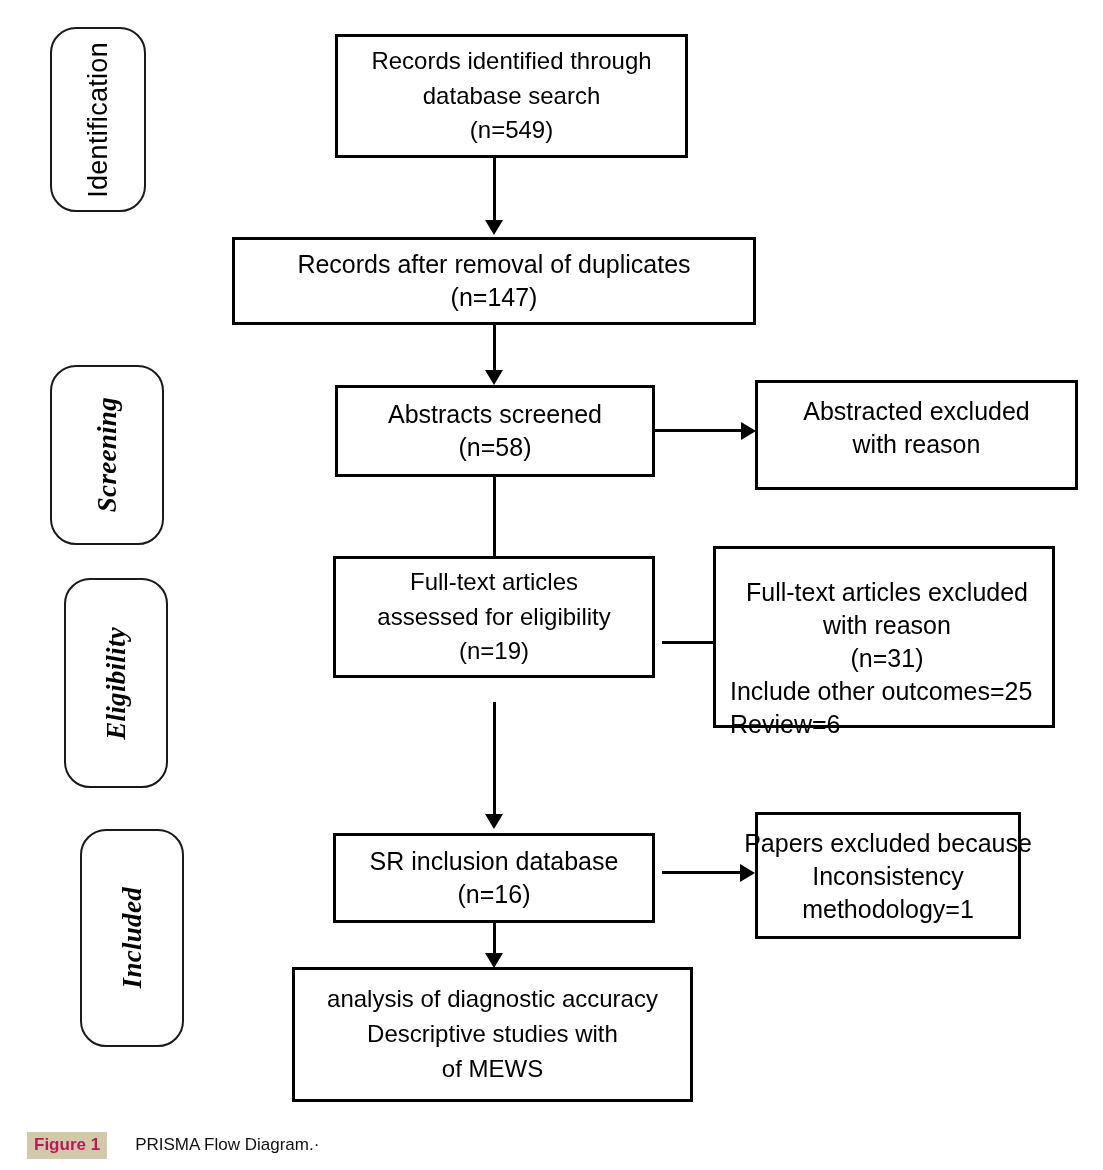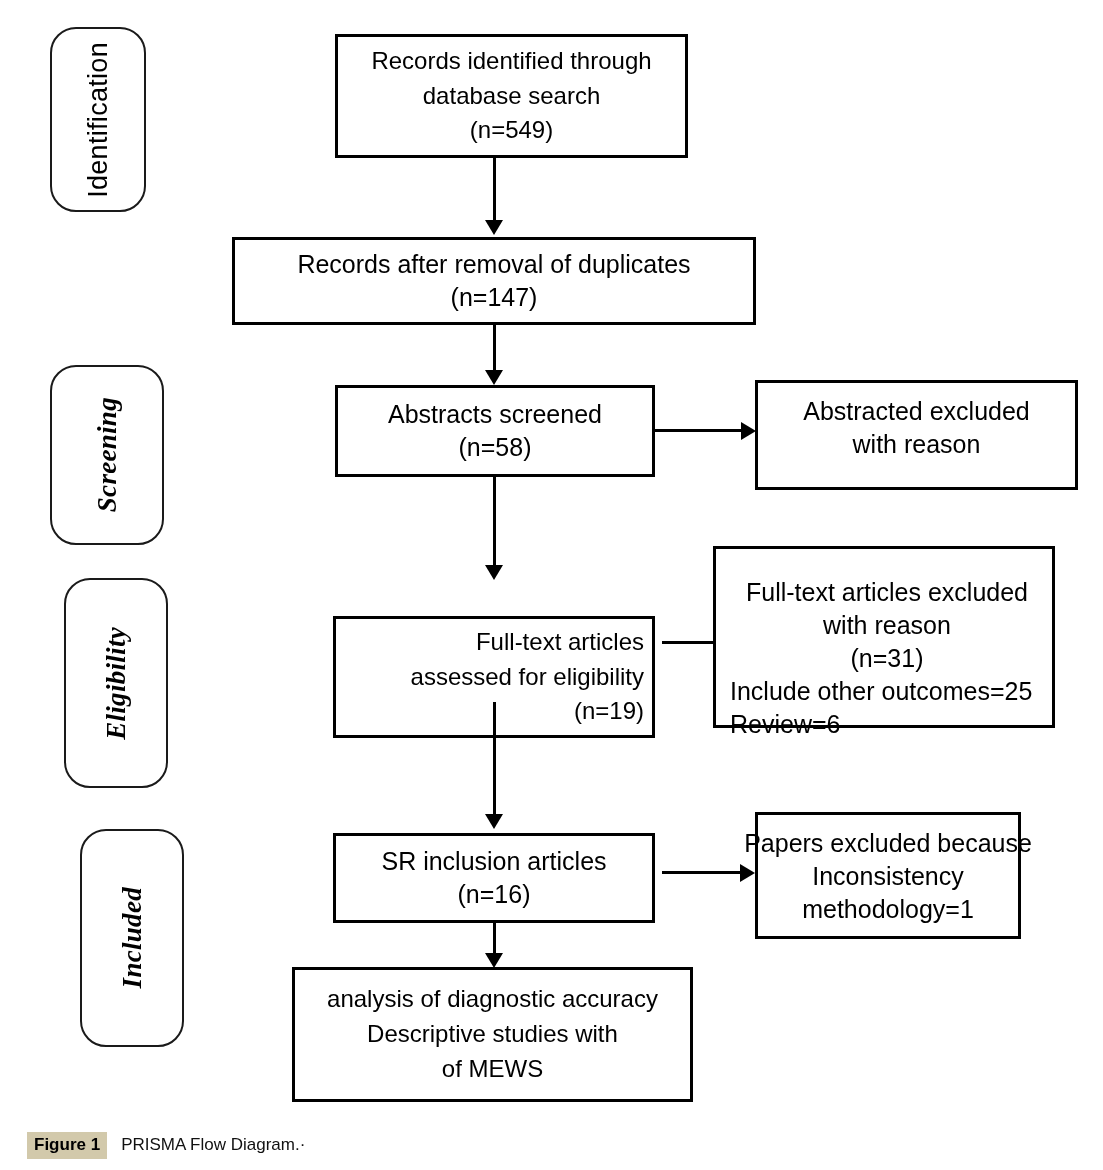--- a/index.html
+++ b/index.html
@@ -130,27 +130,27 @@
     align-items: center;
     padding-left: 27px;
     box-sizing: border-box;
   }
   #fig-label {
     font-family: "Liberation Sans", sans-serif;
     font-weight: bold;
     font-size: 17px;
     background: #d2c9ab;
     padding: 3px 7px 4px 7px;
-    color: #000000;
+    color: #be185d;
   }
   #fig-text {
     font-family: "Liberation Sans", sans-serif;
     font-weight: 400;
     font-size: 17px;
-    margin-left: 14px;
+    margin-left: 28px;
     color: #111111;
   }
 </style>
 </head>
 <body>
 
 <div id="diagram">
 
   <div class="stage" style="left:50px; top:27px; width:96px; height:185px;">
     <span class="stage-text sans">Identification</span>
@@ -194,42 +194,42 @@
   <div class="arrow-right" style="left:741px; top:422px;"></div>
 
   <div class="box serif" style="left:755px; top:380px; width:323px; height:110px; justify-content:flex-start; padding-top:12px;">
     <span class="line">Abstracted excluded</span>
     <span class="line">with reason</span>
   </div>
 
   <div class="v-line" style="left:493px; top:477px; height:88px;"></div>
   <div class="arrow-down" style="left:485px; top:565px;"></div>
 
-  <div class="box sans" style="left:333px; top:616px; width:322px; height:122px;align-items:flex-end;">
+  <div class="box sans" style="left:333px; top:556px; width:322px; height:122px;">
     <span class="line">Full-text articles</span>
     <span class="line">assessed for eligibility</span>
     <span class="line">(n=19)</span>
   </div>
 
   <div class="h-line" style="left:662px; top:641px; width:72px;"></div>
   <div class="arrow-right" style="left:734px; top:634px;"></div>
 
   <div class="box serif left-block" style="left:713px; top:546px; width:342px; height:182px; justify-content:flex-start; padding-top:27px;">
     <span class="line centered-group">Full-text articles excluded</span>
     <span class="line centered-group">with reason</span>
     <span class="line centered-group">(n=31)</span>
     <span class="line">Include other outcomes=25</span>
     <span class="line">Review=6</span>
   </div>
 
   <div class="v-line" style="left:493px; top:702px; height:112px;"></div>
   <div class="arrow-down" style="left:485px; top:814px;"></div>
 
   <div class="box serif" style="left:333px; top:833px; width:322px; height:90px;">
-    <span class="line">SR inclusion articles</span>
+    <span class="line">SR inclusion database</span>
     <span class="line">(n=16)</span>
   </div>
 
   <div class="h-line" style="left:662px; top:871px; width:78px;"></div>
   <div class="arrow-right" style="left:740px; top:864px;"></div>
 
   <div class="box serif" style="left:755px; top:812px; width:266px; height:127px; justify-content:flex-start; padding-top:12px;">
     <span class="line">Papers excluded because</span>
     <span class="line">Inconsistency</span>
     <span class="line">methodology=1</span>

